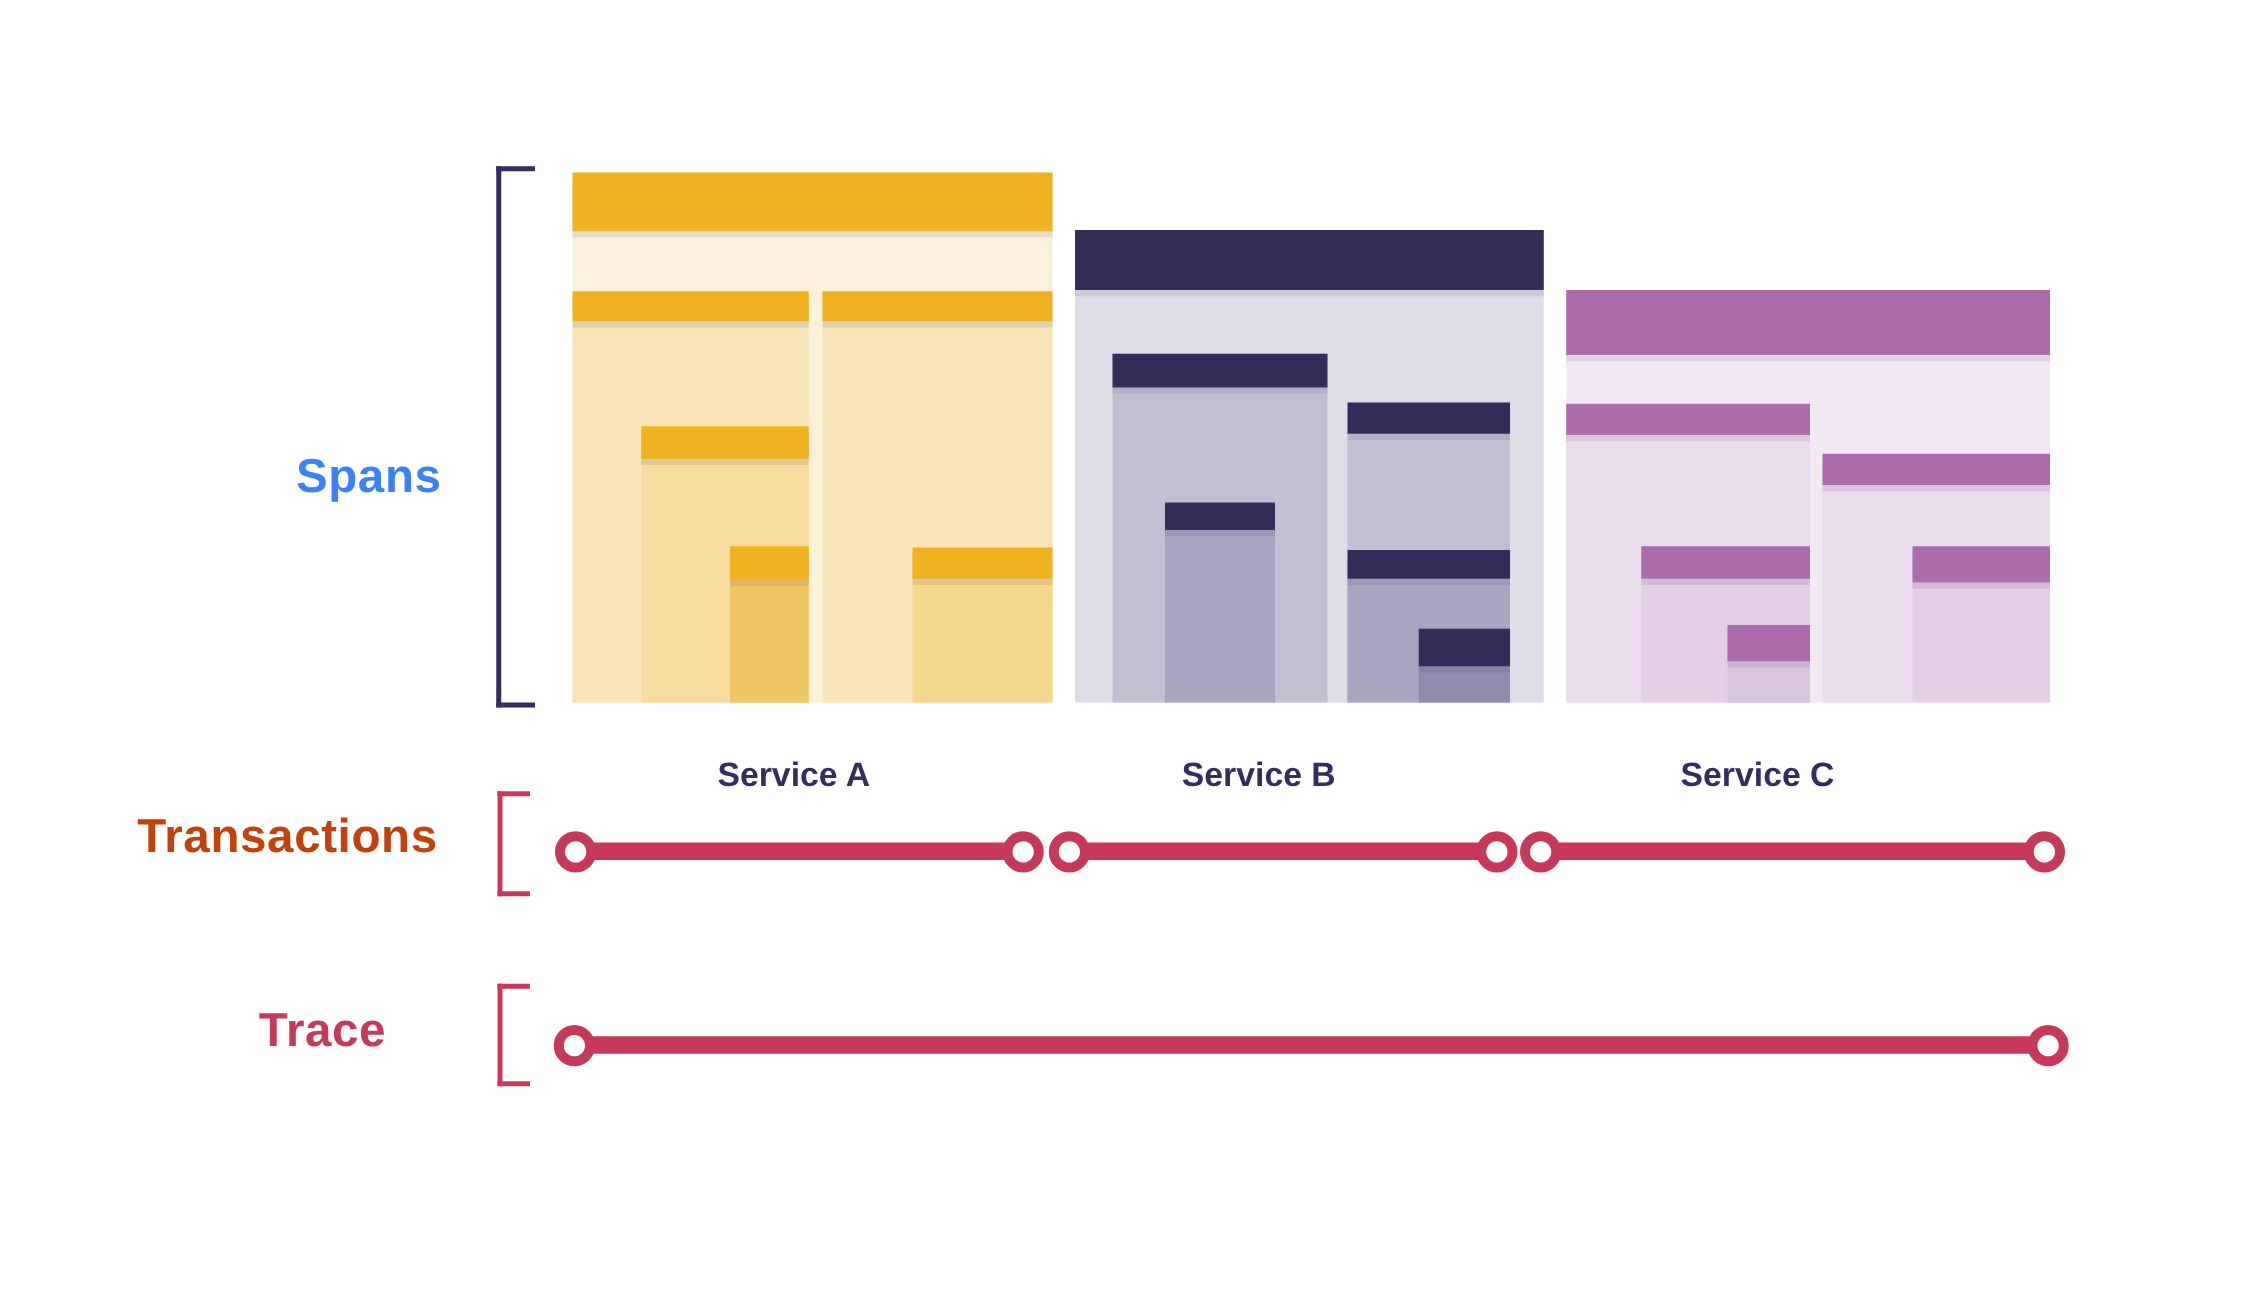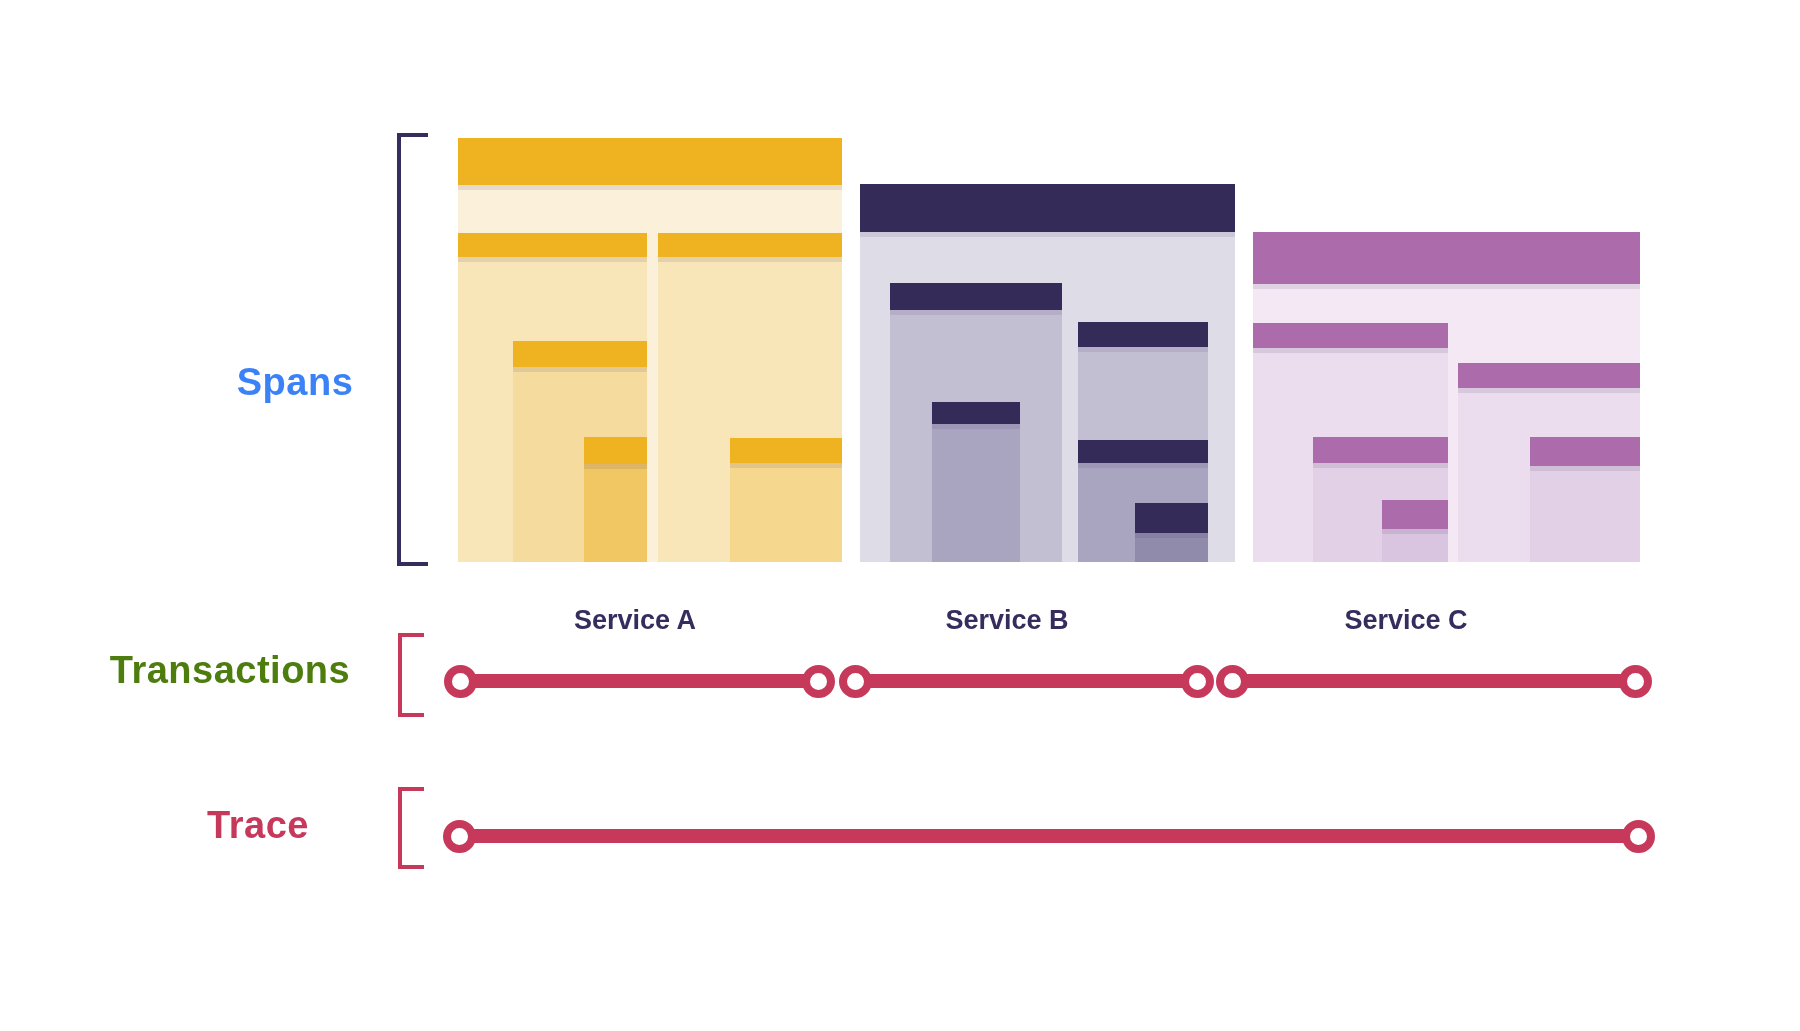--- a/index.html
+++ b/index.html
@@ -17,21 +17,21 @@
     font-size:38px;
     letter-spacing:0.5px;
     white-space:nowrap;
   }
 </style>
 </head>
 <body>
 
 <div id="canvas">
   <div class="section-label" style="left: 263px; top: 382px; color: #3b82f6; margin-left: 32px;">Spans</div>
-  <div class="section-label" style="left: 230px; top: 670px; color: #4d7c0f; text-align: right;">Transactions</div>
+  <div class="section-label" style="left: 230px; top: 670px; color: #c2410c; text-align: right;">Transactions</div>
   <div class="section-label" style="left: 258px; top: 825px; color: rgb(199, 57, 91);">Trace</div>
 <div style="position: absolute; left: 397px; top: 133px; width: 31px; height: 433px; box-sizing: border-box; border-left: 4px solid rgb(54, 45, 94); border-top: 4px solid rgb(54, 45, 94); border-bottom: 4px solid rgb(54, 45, 94);"></div>
     <div style="position: absolute; left: 398px; top: 633px; width: 26px; height: 84px; box-sizing: border-box; border-left: 4px solid rgb(199, 57, 91); border-top: 4px solid rgb(199, 57, 91); border-bottom: 4px solid rgb(199, 57, 91);"></div>
     <div style="position: absolute; left: 398px; top: 787px; width: 26px; height: 82px; box-sizing: border-box; border-left: 4px solid rgb(199, 57, 91); border-top: 4px solid rgb(199, 57, 91); border-bottom: 4px solid rgb(199, 57, 91);"></div>
     <div style="position: absolute; left: 458px; top: 138px; width: 384px; height: 424px; background: rgb(251, 241, 218);"></div>
     <div style="position: absolute; left: 458px; top: 138px; width: 384px; height: 47px; background: rgb(239, 179, 33); box-shadow: rgba(80, 60, 110, 0.12) 0px 5px 0px;"></div>
     <div style="position: absolute; left: 458px; top: 257px; width: 189px; height: 305px; background: rgb(248, 230, 184);"></div>
     <div style="position: absolute; left: 458px; top: 233px; width: 189px; height: 24px; background: rgb(239, 179, 33); box-shadow: rgba(80, 60, 110, 0.12) 0px 5px 0px;"></div>
     <div style="position: absolute; left: 513px; top: 367px; width: 134px; height: 195px; background: rgb(245, 220, 158);"></div>
     <div style="position: absolute; left: 513px; top: 341px; width: 134px; height: 26px; background: rgb(239, 179, 33); box-shadow: rgba(80, 60, 110, 0.12) 0px 5px 0px;"></div>

